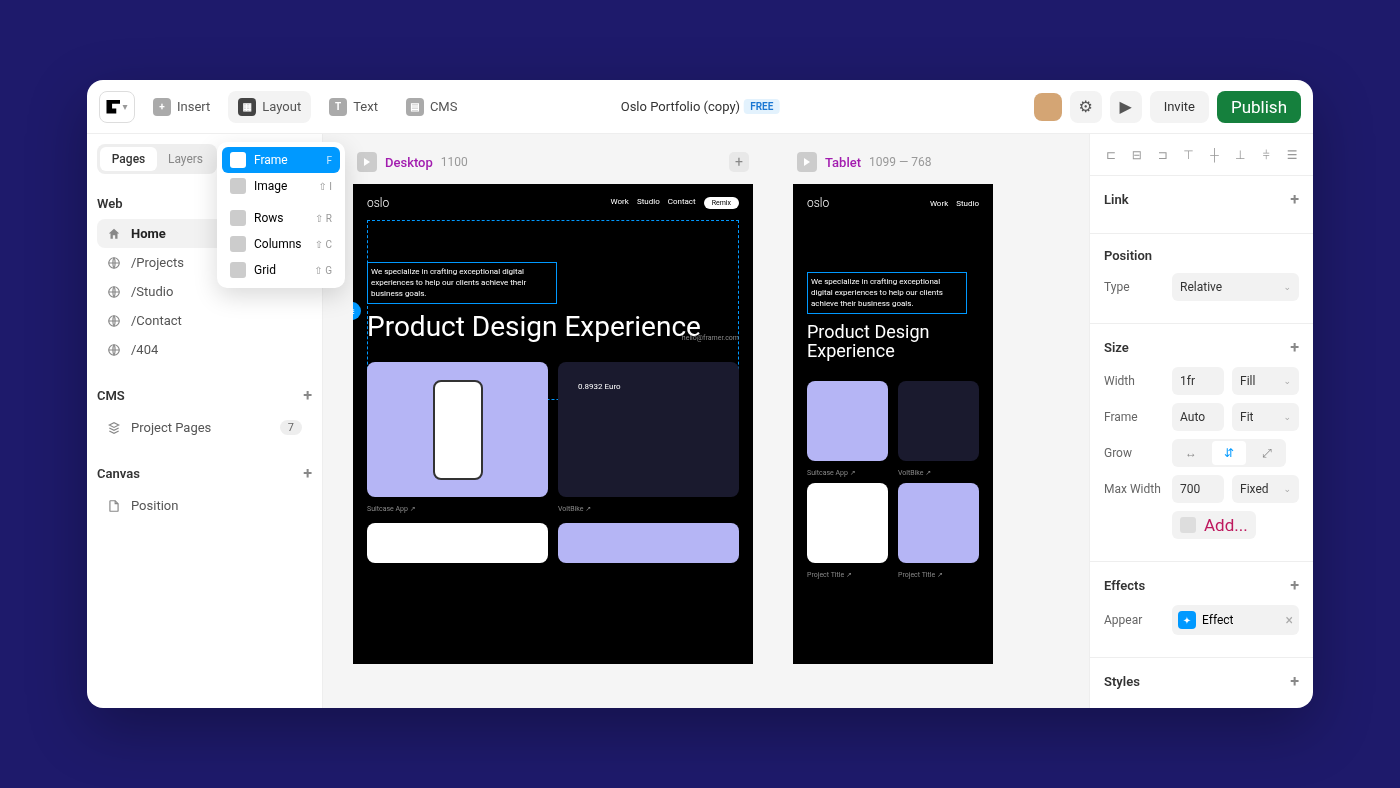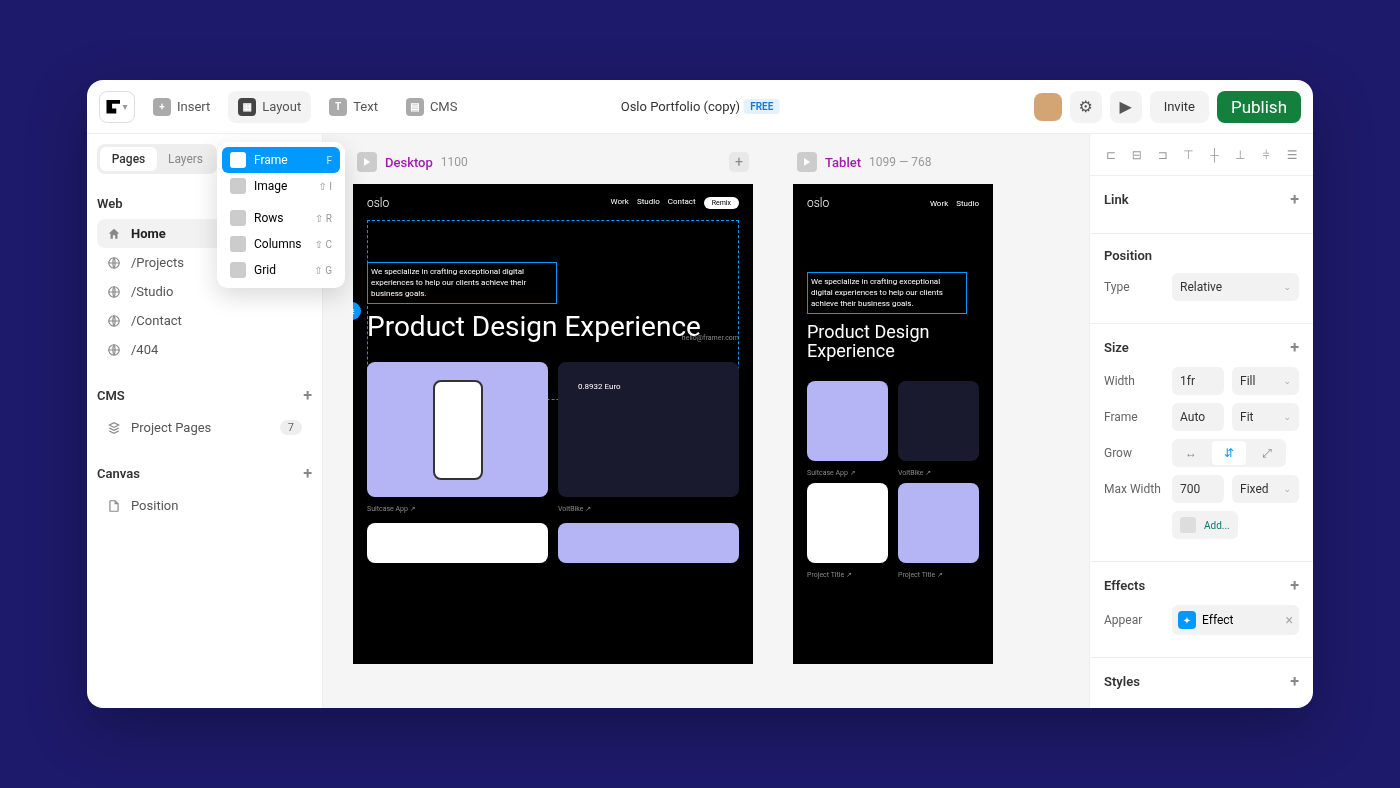--- a/index.html
+++ b/index.html
@@ -79,21 +79,21 @@
 .prop-label{color:#666;width:60px}
 .prop-input{flex:1;height:28px;background:#f2f2f2;border-radius:6px;display:flex;align-items:center;padding:0 8px;font-size:12px;color:#333}
 .prop-select{height:28px;background:#f2f2f2;border-radius:6px;display:flex;align-items:center;padding:0 8px;font-size:12px;color:#333;gap:4px}
 .chevron{margin-left:auto;color:#aaa;font-size:9px}
 .grow-btns{display:flex;gap:4px;background:#f2f2f2;border-radius:6px;padding:2px}
 .grow-btn{width:34px;height:24px;border-radius:4px;display:flex;align-items:center;justify-content:center;color:#888;cursor:pointer}
 .grow-btn.active{background:#fff;color:#0099ff}
 .effect-chip{display:flex;align-items:center;gap:6px;height:30px;background:#f2f2f2;border-radius:6px;padding:0 6px;flex:1}
 .effect-icon{width:18px;height:18px;background:#0099ff;border-radius:4px;display:flex;align-items:center;justify-content:center;color:#fff;font-size:10px}
 .effect-close{color:#aaa;font-size:14px;cursor:pointer}
-.add-row{display:flex;align-items:center;gap:8px;height:28px;background:#f2f2f2;border-radius:6px;padding:0 8px;color:#0f766e;font-size:10px}
+.add-row{display:flex;align-items:center;gap:8px;height:28px;background:#f2f2f2;border-radius:6px;padding:0 8px;color:#be185d;font-size:17px}
 .add-row-icon{width:16px;height:16px;background:#ddd;border-radius:3px}
 </style>
 </head>
 <body>
 
 <div class="app">
 
   <div class="topbar">
     <div class="logo-btn">
       <div class="logo-icon"></div>

